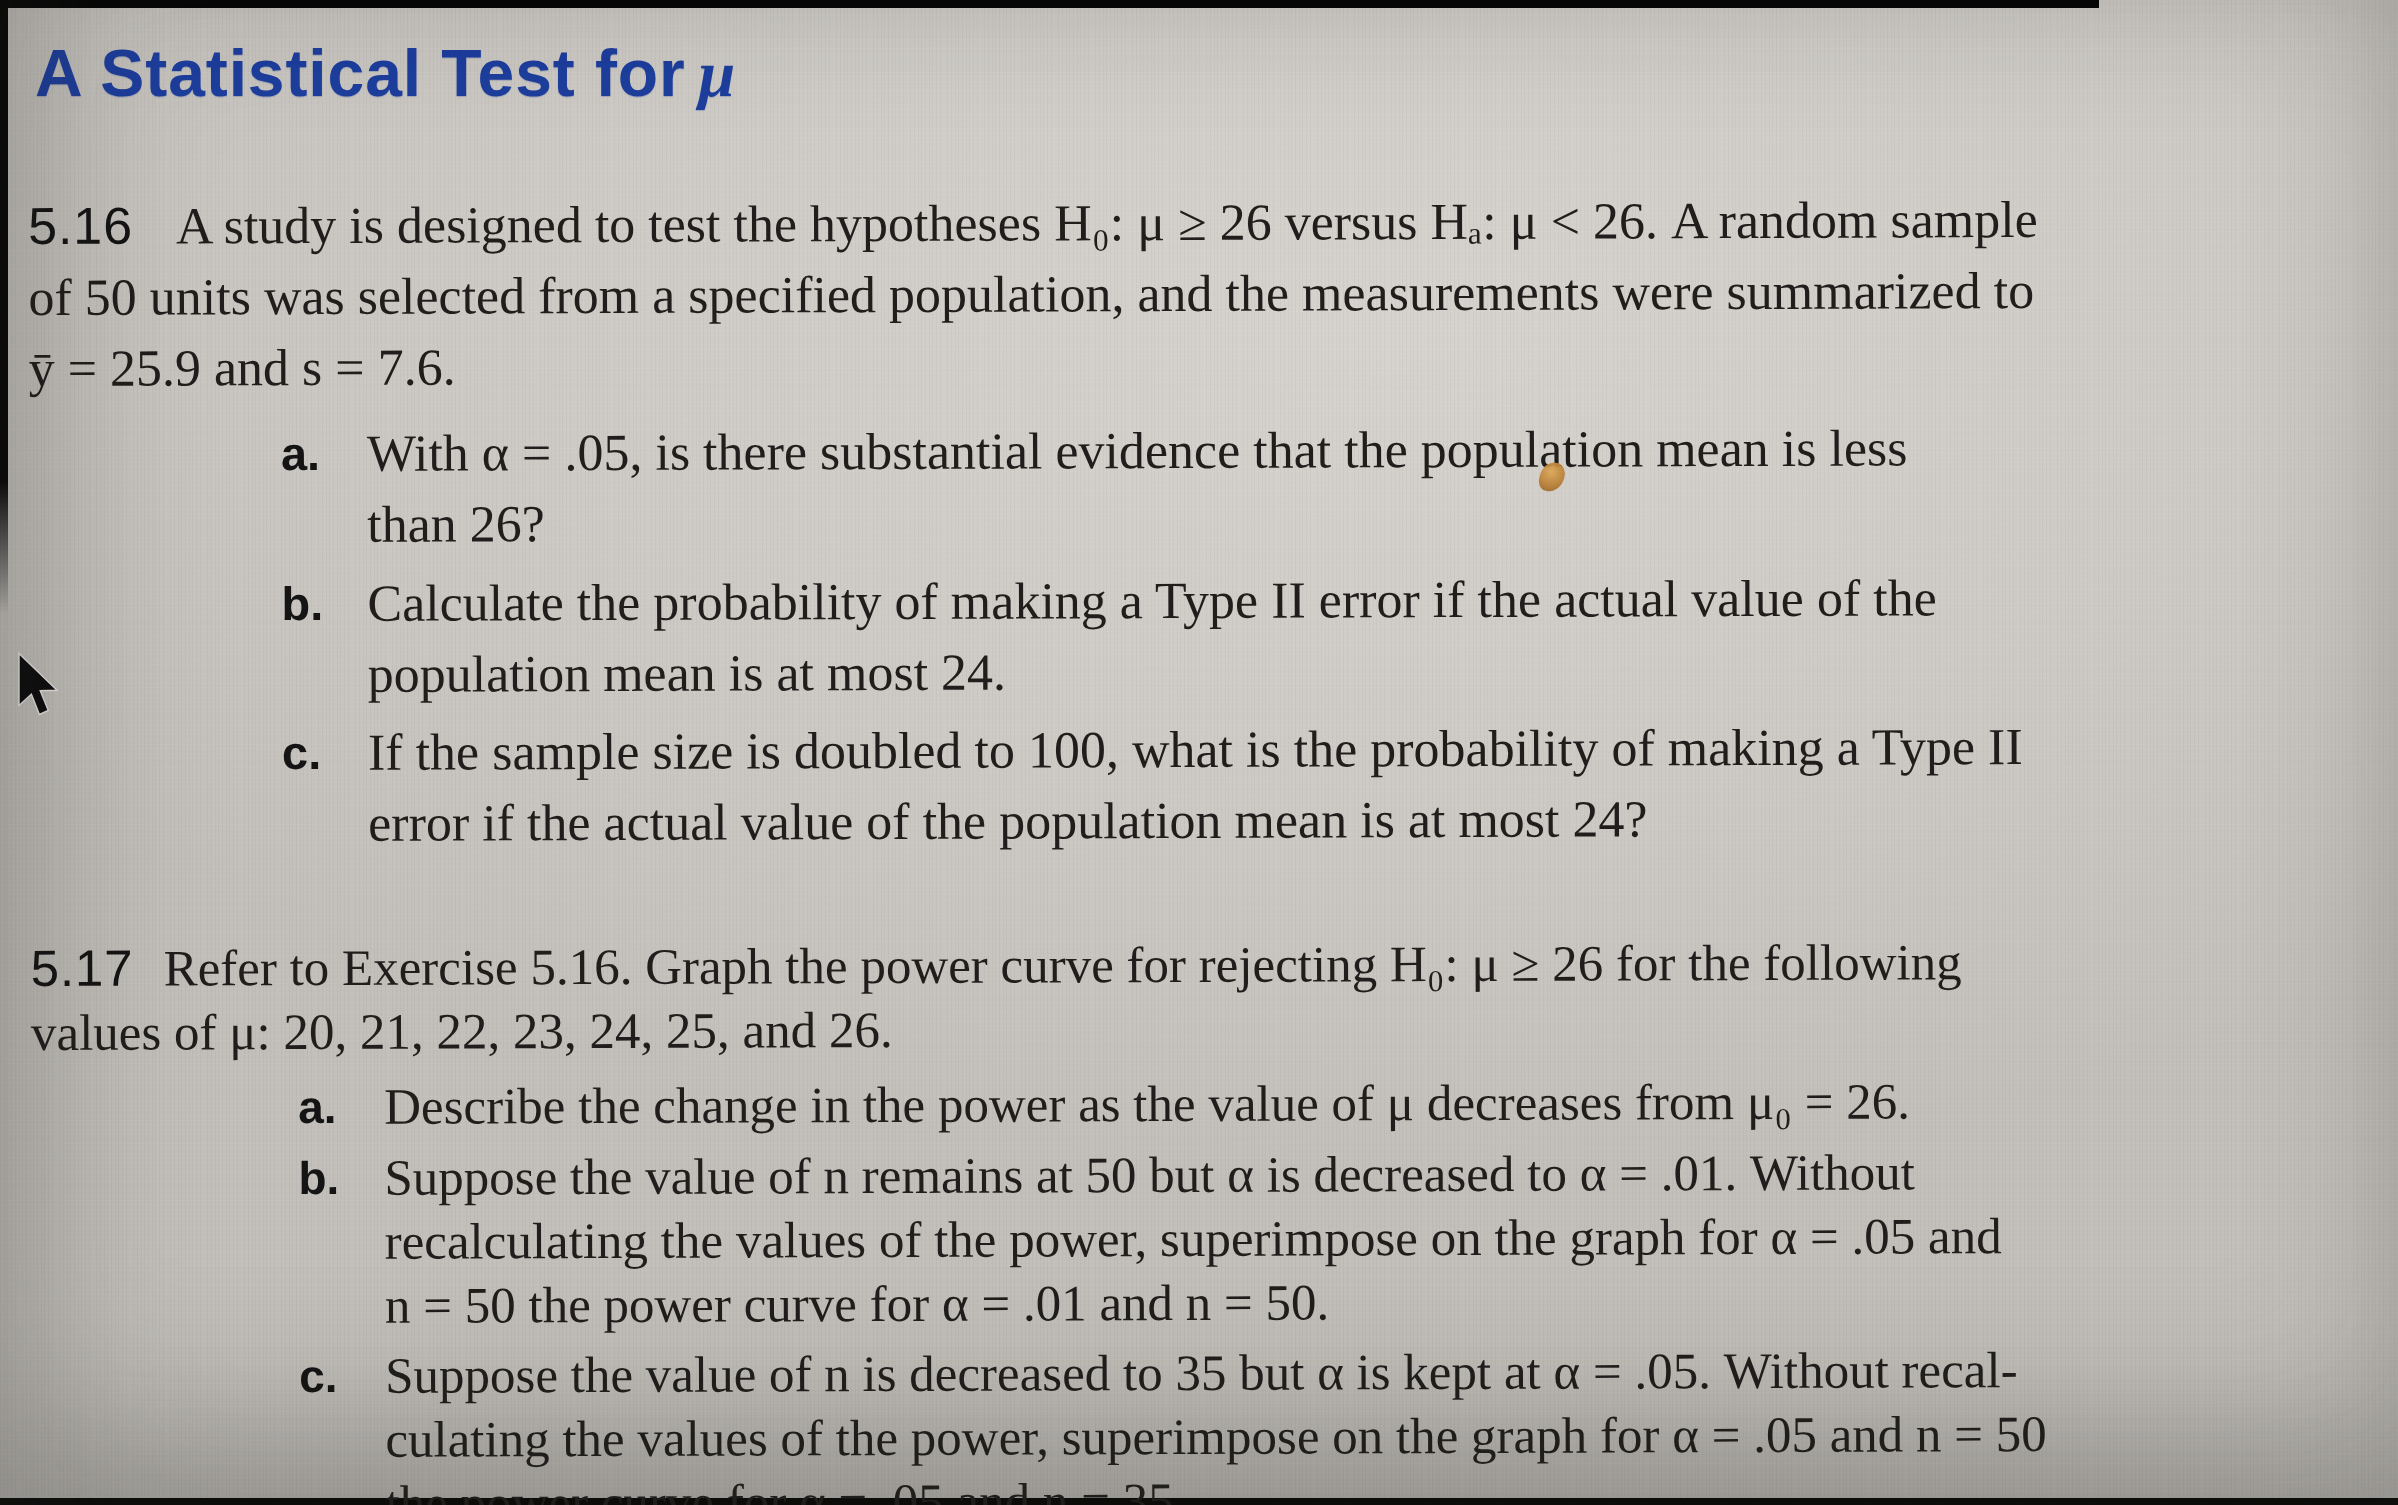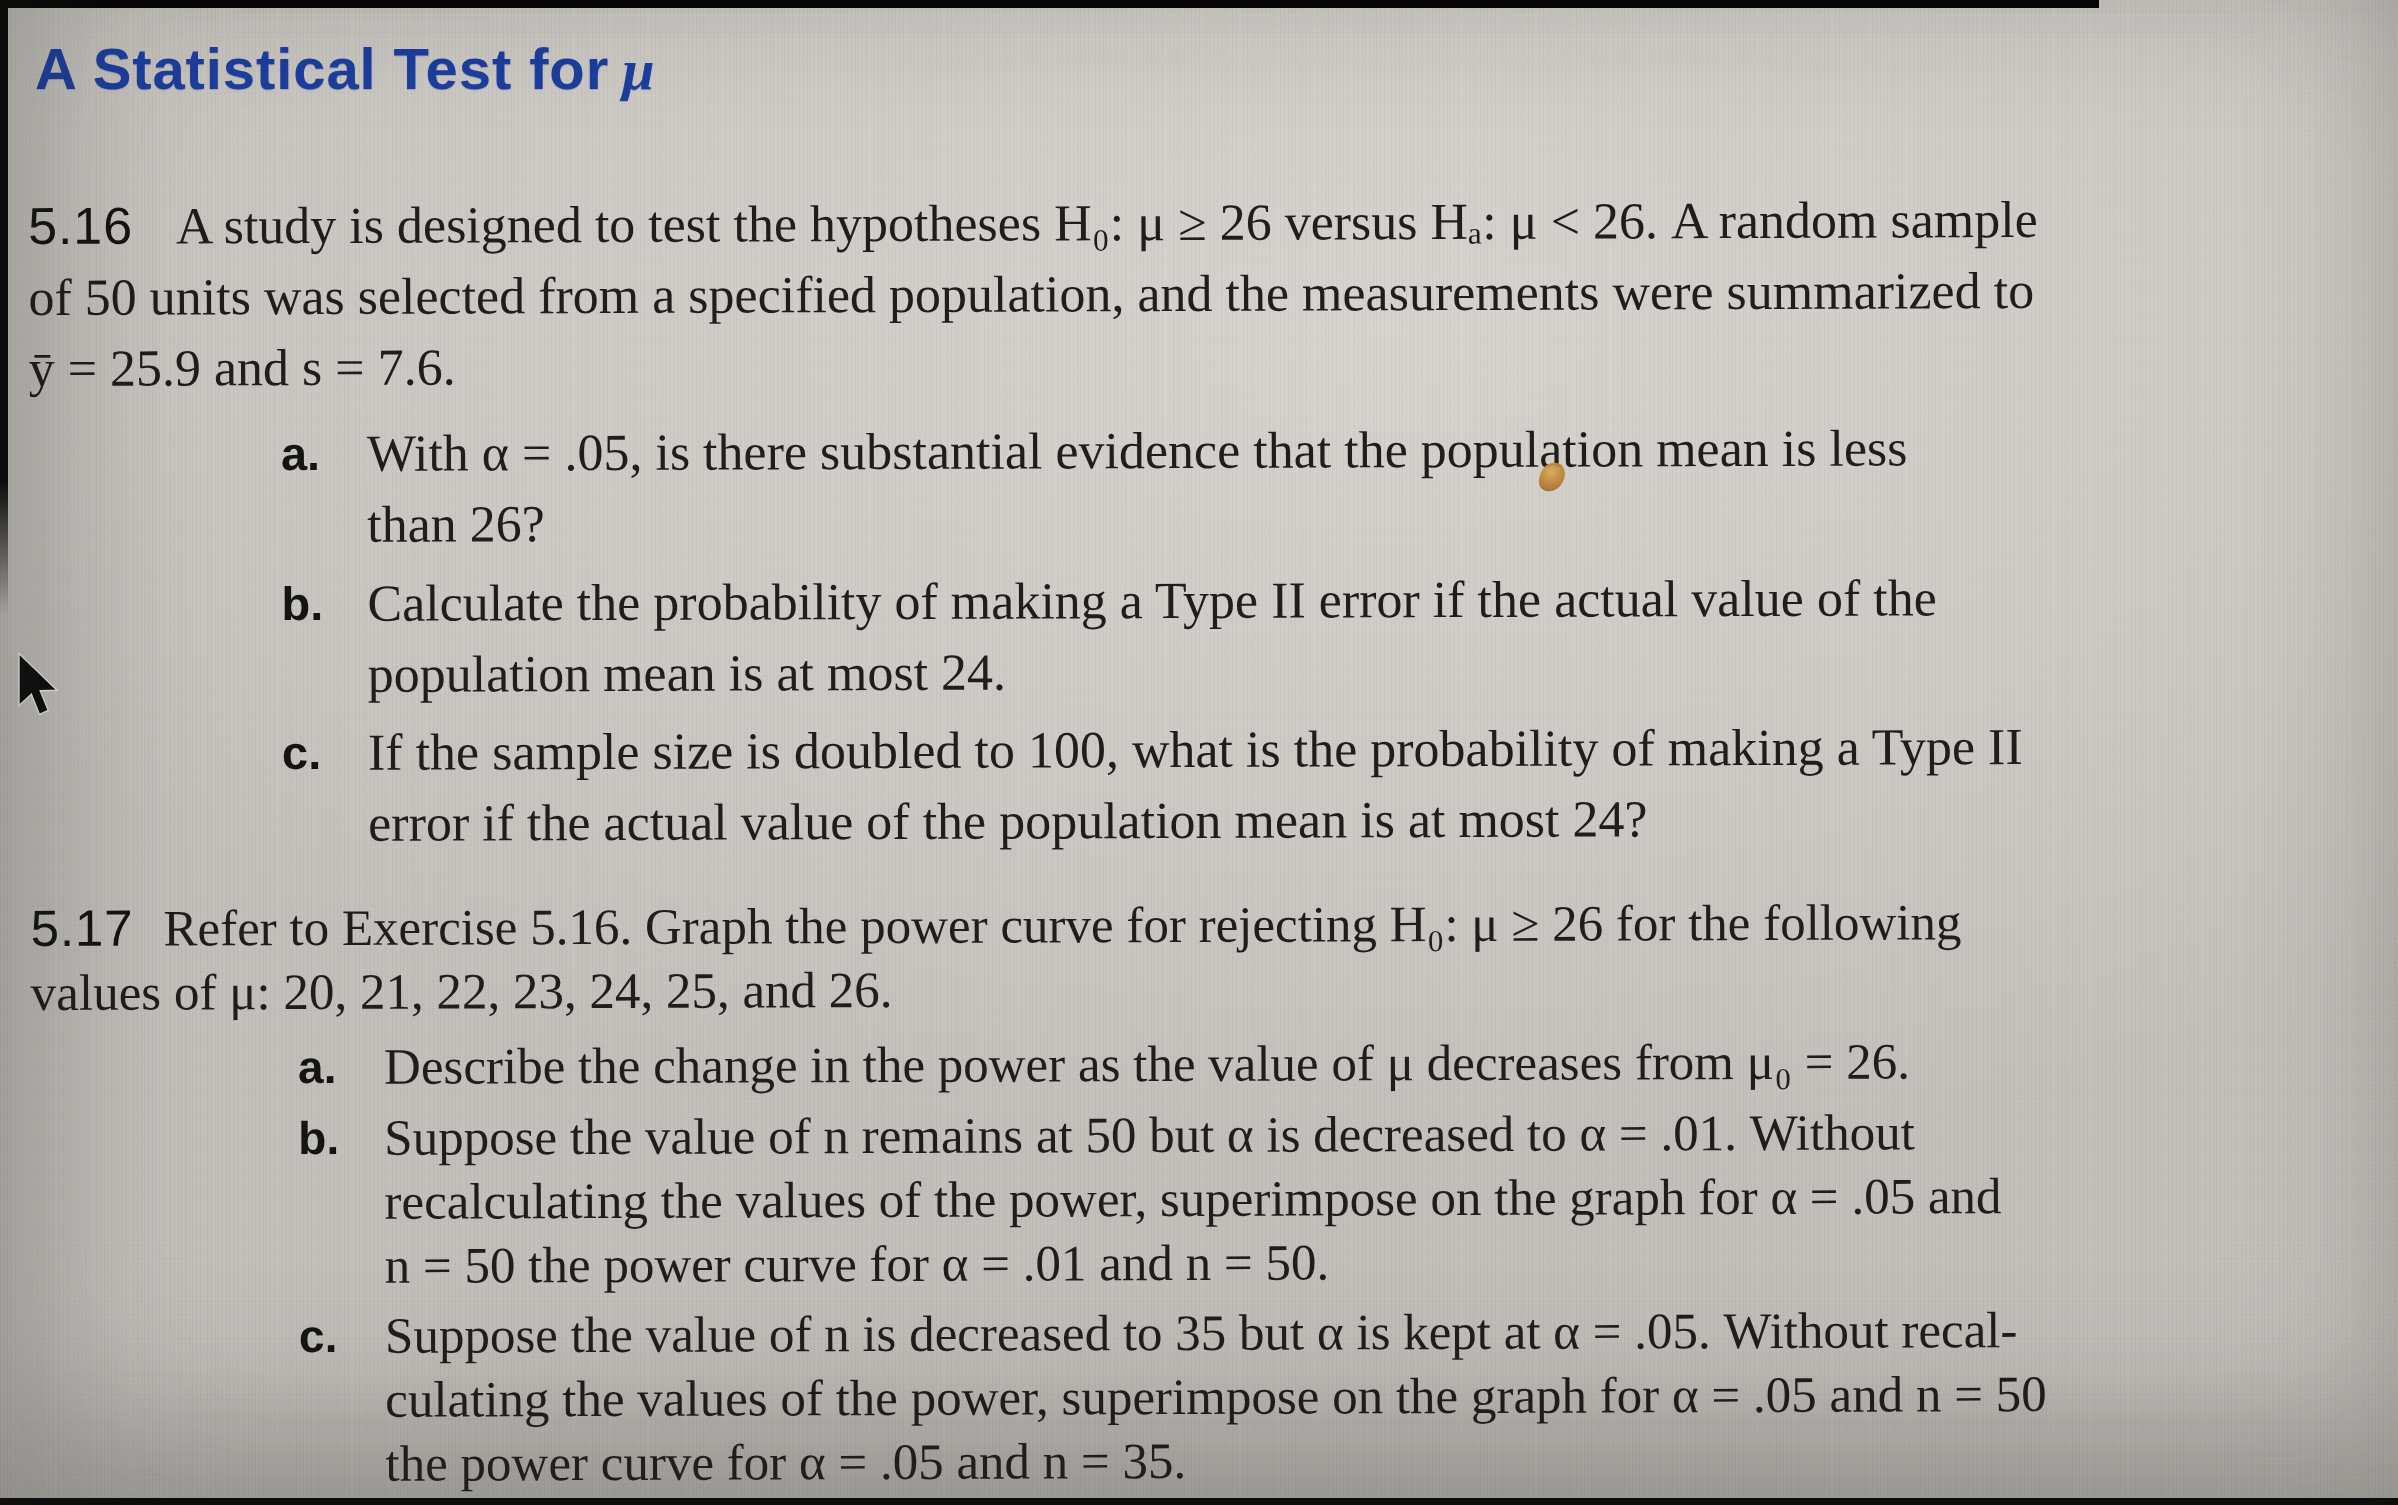--- a/index.html
+++ b/index.html
@@ -21,37 +21,37 @@
   }
   
   .bar-top{position:absolute;left:0;top:0;width:2099px;height:8.4px;background:#060606;}
   .bar-bottom{position:absolute;left:0;bottom:0;width:100%;height:8.4px;background:#060606;}
   .edge-left{position:absolute;left:0;top:0;width:8.4px;height:615px;
     background:linear-gradient(to bottom,#060606 78%,rgba(6,6,6,0));}
   
   .title{
     position:absolute;left:35px;top:35px;
     font-family:"Liberation Sans","DejaVu Sans",sans-serif;
-    font-weight:bold;font-size:58px;letter-spacing:0.9px;color:#1e3e9d;
+    font-weight:bold;font-size:66px;letter-spacing:0.9px;color:#1e3e9d;
     text-shadow:0 0.9px 0.9px rgba(30,62,157,0.25);
     white-space:nowrap;
   }
   .title .mu{font-family:"Liberation Serif","DejaVu Serif",serif;font-style:italic;margin-left:13px;}
   
   .content{position:absolute;left:28px;top:191px;right:18.6px;transform:rotate(-0.2deg);transform-origin:0 0;}
   .line{white-space:nowrap;}
   .ex516 .line{font-size:52px;line-height:71px;}
   .ex517 .line{font-size:51px;line-height:64px;}
   .exnum{
     font-family:"Liberation Sans","DejaVu Sans",sans-serif;
     font-weight:normal;color:#141414;letter-spacing:0.9px;
     display:inline-block;margin-right:43px;
   }
   .ex517{margin-top:37px;}
-  .ex517 .exnum{margin-right:30px;}
+  .ex517 .exnum{margin-right:30px;margin-top:40px;}
   .items{margin-top:15px;}
   .ex517 .items{margin-top:11.2px;}
   .item{display:flex;align-items:flex-start;padding-left:252px;margin-bottom:7.5px;}
   .ex517 .item{padding-left:267px;margin-bottom:6.5px;}
   .ilabel{
     flex:0 0 86px;
     font-family:"Liberation Sans","DejaVu Sans",sans-serif;
     font-weight:bold;color:#141414;
     font-size:47px;line-height:71px;
   }

